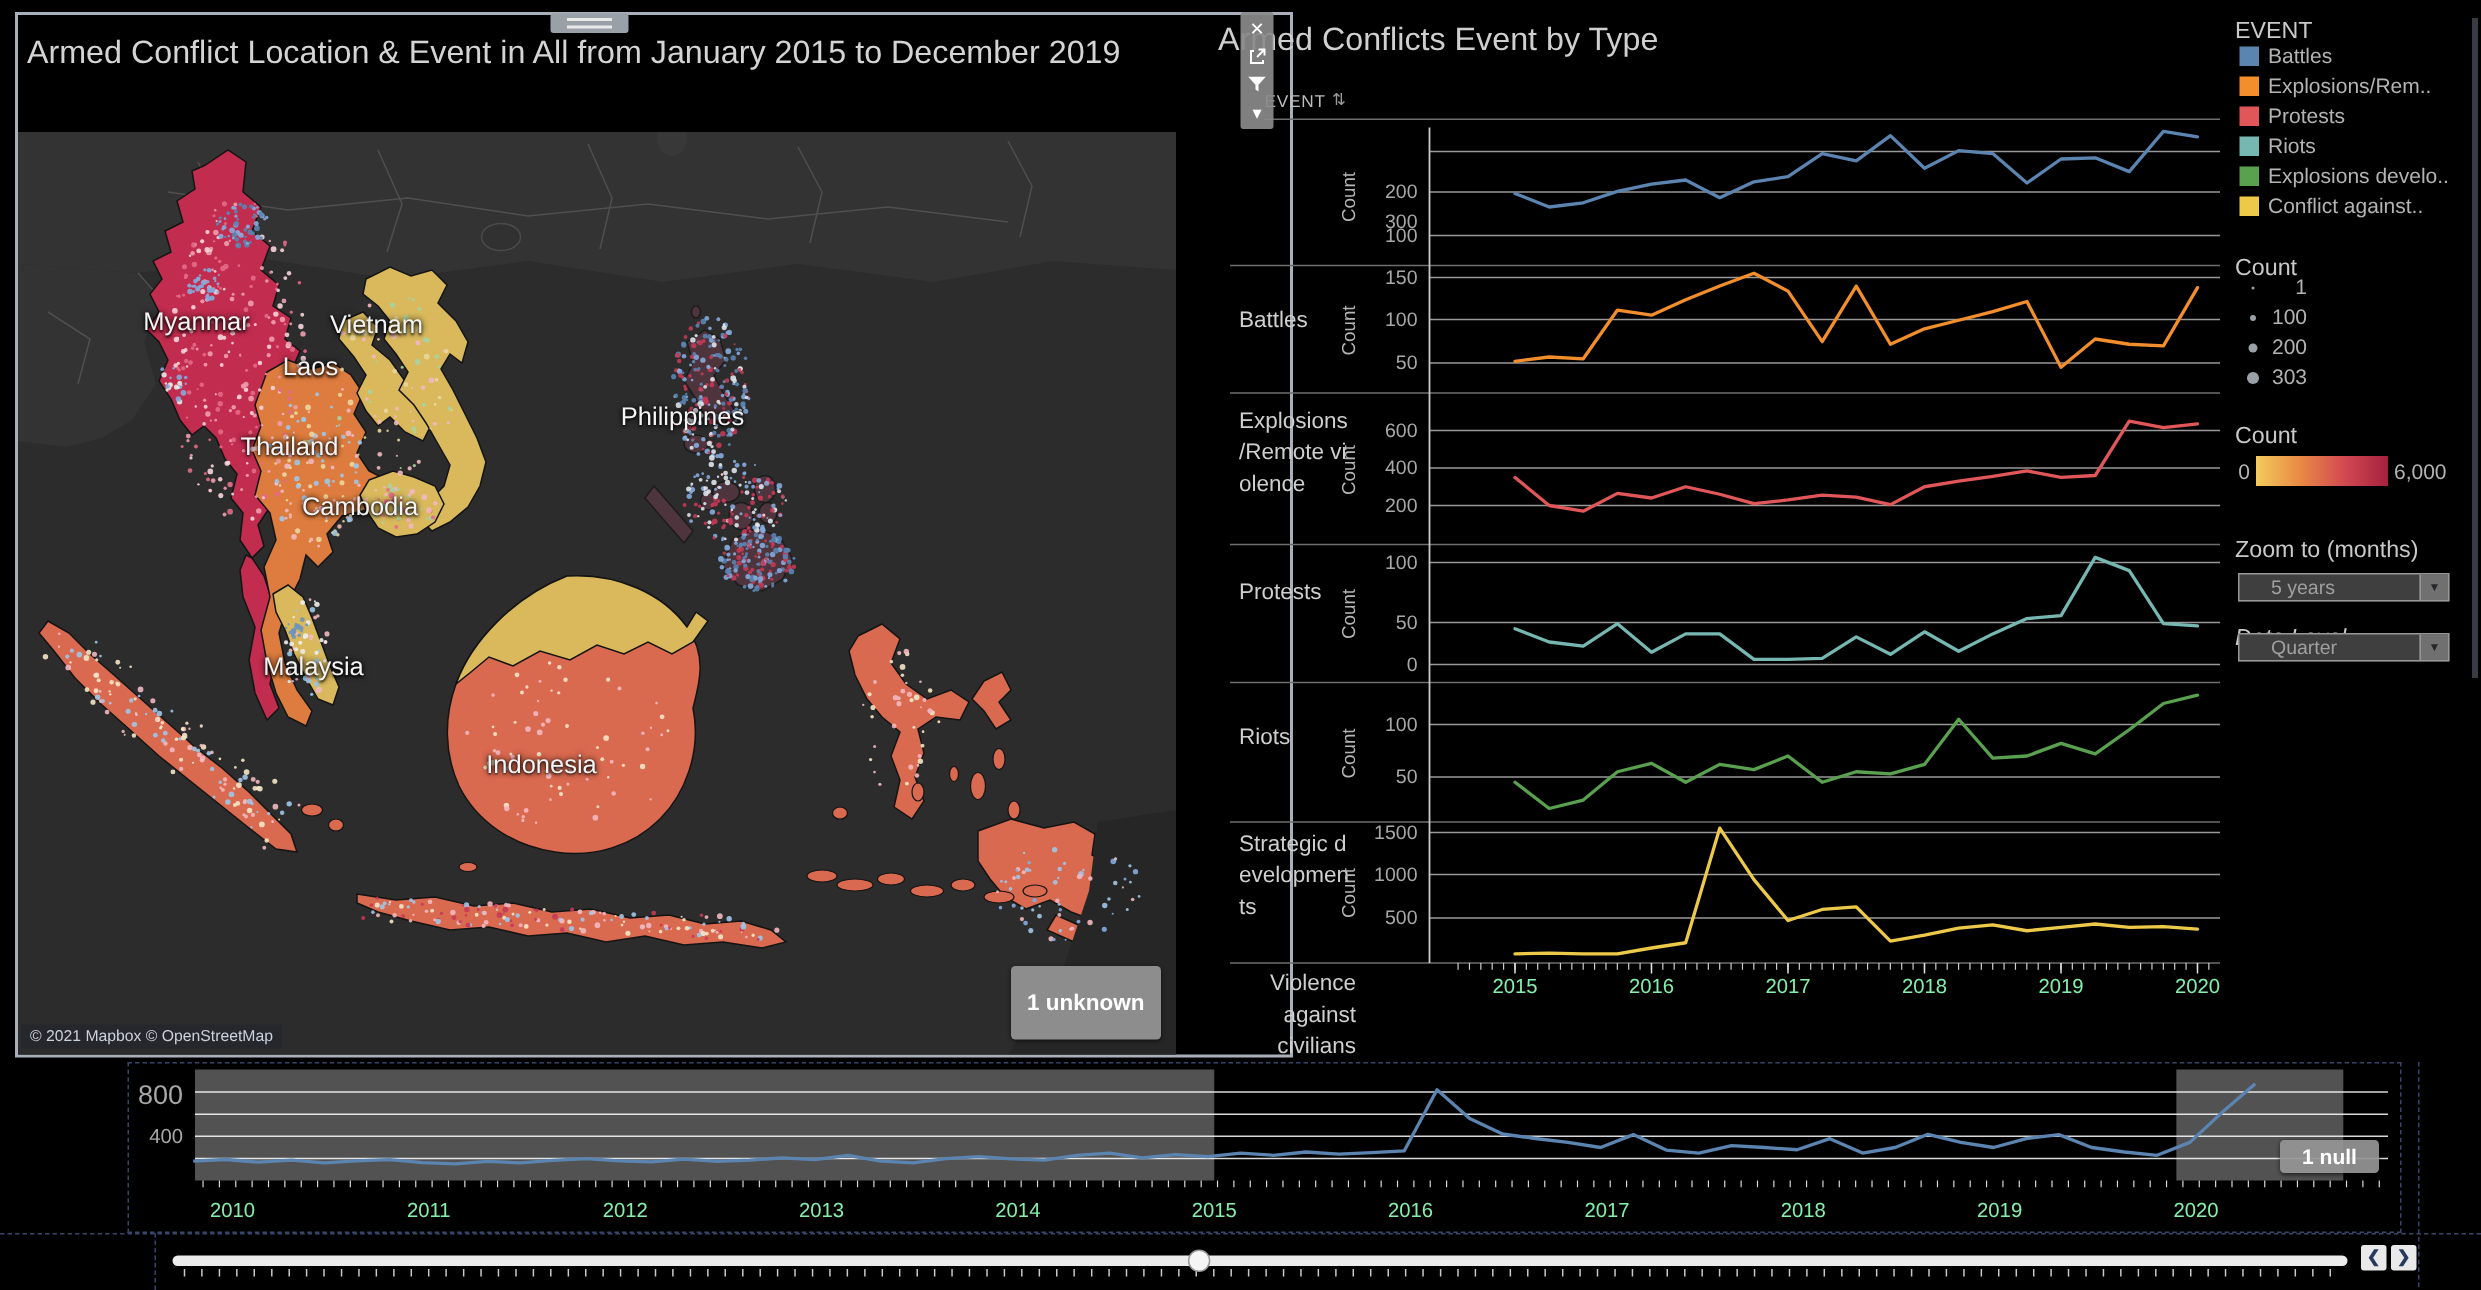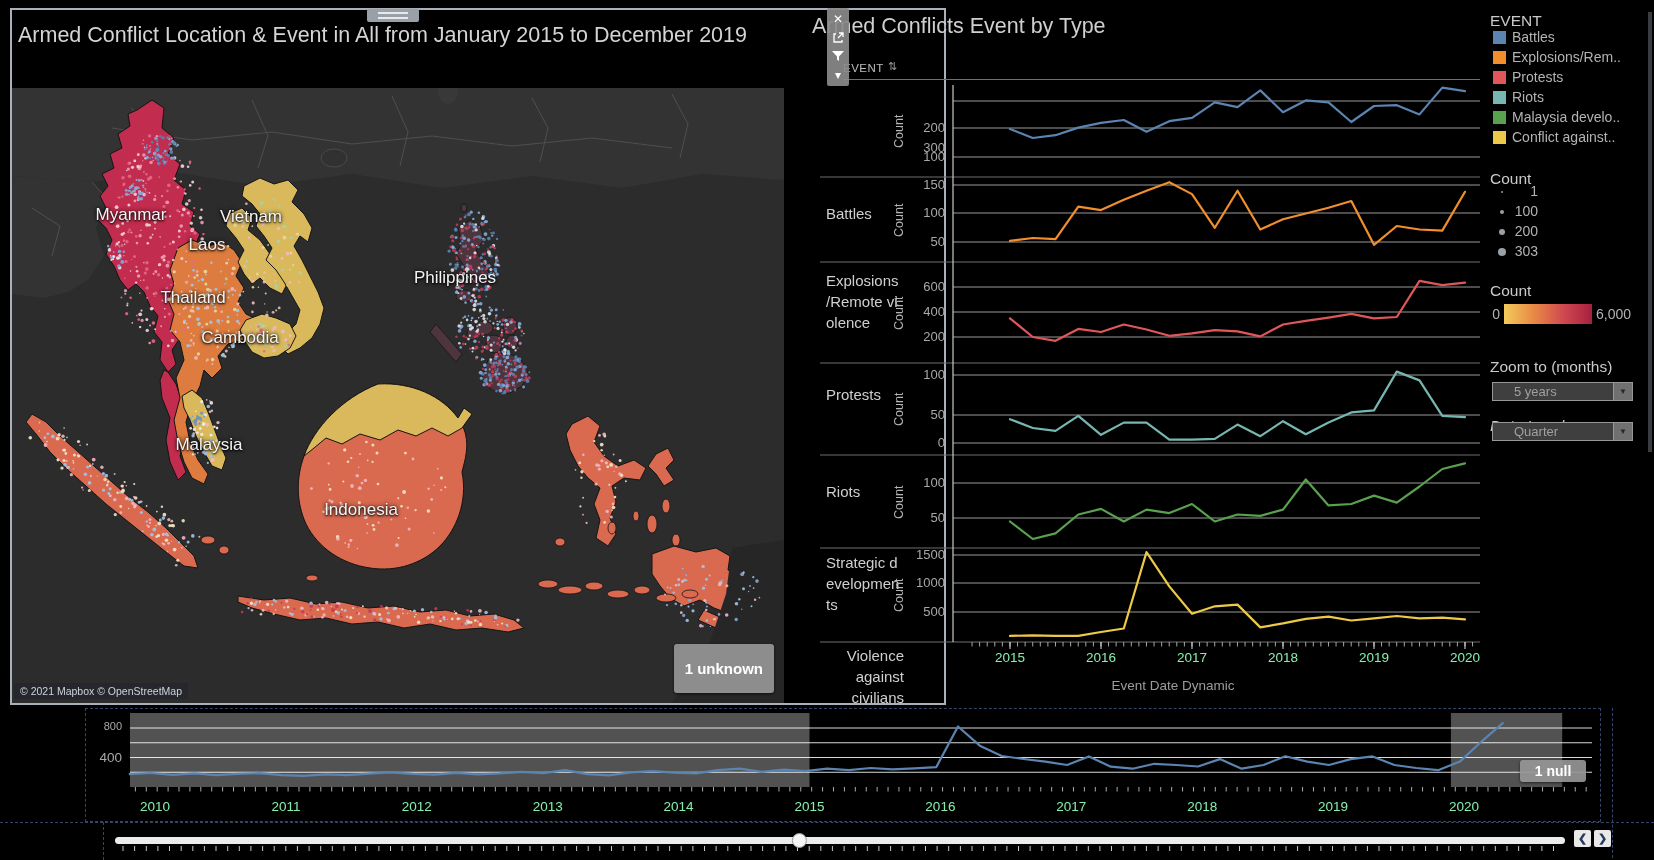--- a/index.html
+++ b/index.html
@@ -1,20 +1,20 @@
 <!DOCTYPE html>
 <html><head>
 <meta charset="utf-8">
 <style>
   html,body{margin:0;padding:0;background:#000;}
   body{width:1654px;height:860px;overflow:hidden;font-family:"Liberation Sans",sans-serif;}
   #app{position:relative;width:1654px;height:860px;background:#000;}
   .abs{position:absolute;}
   
-  .left-sheet{position:absolute;left:10px;top:8px;width:936px;height:697px;background:#000;border:2px solid #aab0ba;box-sizing:border-box;}
+  .left-sheet{position:absolute;left:10px;top:8px;width:852px;height:697px;background:#000;border:2px solid #aab0ba;box-sizing:border-box;}
   .sheet-title{position:absolute;left:6px;top:8px;width:752px;font-size:21.5px;line-height:34px;color:#d4d4d4;font-weight:400;}
   .drag-handle{position:absolute;left:355px;top:-1px;width:52px;height:13px;background:#99a0a8;border-radius:2px;}
   .drag-handle i{display:block;height:2px;background:#e9e9e9;margin:3px 11px 0 11px;}
   .map{position:absolute;left:0;top:78px;width:772px;height:615px;background:#2c2c2c;overflow:hidden;}
   .map-label{position:absolute;color:#f4f4f4;font-size:17px;text-shadow:0 0 4px #000,0 1px 2px #000;transform:translate(-50%,-50%);white-space:nowrap;}
   .attribution{position:absolute;left:2px;bottom:4px;background:rgba(32,36,46,.55);color:#ccd2dc;font-size:10.5px;padding:2px 6px;}
   .badge{background:rgba(150,150,150,.92);color:#fff;font-weight:bold;border-radius:3px;text-align:center;box-shadow:0 1px 3px rgba(0,0,0,.6);}
   .unknown-badge{position:absolute;right:10px;bottom:10px;font-size:15px;padding:16px 11px;}
   .null-badge{position:absolute;left:1520px;top:760px;width:66px;font-size:14px;padding:3px 0;}
   
@@ -1918,34 +1918,33 @@
       <div class="ytick" style="left: 905px; top: 547px; position: absolute;">1500</div>
       <div class="ytick" style="left: 905px; top: 575px; position: absolute;">1000</div>
       <div class="ytick" style="left: 905px; top: 604px; position: absolute;">500</div>
       <div class="xtick" style="left: 982px; top: 650px; position: absolute;">2015</div>
       <div class="xtick" style="left: 1073px; top: 650px; position: absolute;">2016</div>
       <div class="xtick" style="left: 1164px; top: 650px; position: absolute;">2017</div>
       <div class="xtick" style="left: 1255px; top: 650px; position: absolute;">2018</div>
       <div class="xtick" style="left: 1346px; top: 650px; position: absolute;">2019</div>
       <div class="xtick" style="left: 1437px; top: 650px; position: absolute;">2020</div>
     </div>
-  <div class="axis-title">Event Date Dynamic</div>
 
   <div class="lg-header" style="top: 12px; left: 1490px;">EVENT</div>
   <div id="legend-items">
       <div class="lg-swatch" style="left: 1493px; top: 31px; background: rgb(91, 132, 177); position: absolute;"></div>
       <div class="lg-item-label" style="left: 1512px; top: 29px; position: absolute;">Battles</div>
       <div class="lg-swatch" style="left: 1493px; top: 51px; background: rgb(242, 142, 43); position: absolute;"></div>
       <div class="lg-item-label" style="left: 1512px; top: 49px; position: absolute;">Explosions/Rem..</div>
       <div class="lg-swatch" style="left: 1493px; top: 71px; background: rgb(225, 87, 89); position: absolute;"></div>
       <div class="lg-item-label" style="left: 1512px; top: 69px; position: absolute;">Protests</div>
       <div class="lg-swatch" style="left: 1493px; top: 91px; background: rgb(118, 183, 178); position: absolute;"></div>
       <div class="lg-item-label" style="left: 1512px; top: 89px; position: absolute;">Riots</div>
       <div class="lg-swatch" style="left: 1493px; top: 111px; background: rgb(89, 161, 79); position: absolute;"></div>
-      <div class="lg-item-label" style="left: 1512px; top: 109px; position: absolute;">Malaysia develo..</div>
+      <div class="lg-item-label" style="left: 1512px; top: 109px; position: absolute;">Explosions develo..</div>
       <div class="lg-swatch" style="left: 1493px; top: 131px; background: rgb(237, 201, 73); position: absolute;"></div>
       <div class="lg-item-label" style="left: 1512px; top: 129px; position: absolute;">Conflict against..</div>
     </div>
   <div class="lg-header" style="top: 170px; left: 1490px;">Count</div>
   <div id="size-legend">
       <div class="size-dot" style="left: 1500.6px; top: 190.6px; width: 2.8px; height: 2.8px; position: absolute;"></div>
       <div class="size-val" style="left: 1500px; top: 183px; position: absolute;">1</div>
       <div class="size-dot" style="left: 1499.6px; top: 209.6px; width: 4.8px; height: 4.8px; position: absolute;"></div>
       <div class="size-val" style="left: 1500px; top: 203px; position: absolute;">100</div>
       <div class="size-dot" style="left: 1498.9px; top: 228.9px; width: 6.2px; height: 6.2px; position: absolute;"></div>
@@ -2107,21 +2106,21 @@
       <line x1="1424.8149999999882" y1="79" x2="1424.8149999999882" y2="83.5" stroke="#d8d8d8" stroke-width="0.8"></line>
       <line x1="1435.7233333333115" y1="79" x2="1435.7233333333115" y2="83.5" stroke="#d8d8d8" stroke-width="0.8"></line>
       <line x1="1446.6316666666648" y1="79" x2="1446.6316666666648" y2="83.5" stroke="#d8d8d8" stroke-width="0.8"></line>
       <line x1="1457.5399999999881" y1="79" x2="1457.5399999999881" y2="83.5" stroke="#d8d8d8" stroke-width="0.8"></line>
       <line x1="1468.4483333333117" y1="79" x2="1468.4483333333117" y2="83.5" stroke="#d8d8d8" stroke-width="0.8"></line>
       <line x1="1479.3566666666648" y1="79" x2="1479.3566666666648" y2="83.5" stroke="#d8d8d8" stroke-width="0.8"></line>
       <line x1="1490.264999999988" y1="79" x2="1490.264999999988" y2="83.5" stroke="#d8d8d8" stroke-width="0.8"></line>
       <line x1="1501.1733333333116" y1="79" x2="1501.1733333333116" y2="83.5" stroke="#d8d8d8" stroke-width="0.8"></line>
     </svg>
   <div id="timeline-labels">
-      <div class="ytick" style="left: 80px; top: 720px; width: 42px; font-size: 11px; position: absolute;">800</div>
+      <div class="ytick" style="left: 80px; top: 720px; width: 42px; font-size: 18px; position: absolute;">800</div>
       <div class="ytick" style="left: 80px; top: 749.5px; width: 42px; font-size: 13.5px; position: absolute;">400</div>
       <div class="xtick" style="left: 127px; top: 799px; position: absolute;">2010</div>
       <div class="xtick" style="left: 257.9px; top: 799px; position: absolute;">2011</div>
       <div class="xtick" style="left: 388.8px; top: 799px; position: absolute;">2012</div>
       <div class="xtick" style="left: 519.7px; top: 799px; position: absolute;">2013</div>
       <div class="xtick" style="left: 650.6px; top: 799px; position: absolute;">2014</div>
       <div class="xtick" style="left: 781.5px; top: 799px; position: absolute;">2015</div>
       <div class="xtick" style="left: 912.4px; top: 799px; position: absolute;">2016</div>
       <div class="xtick" style="left: 1043.3px; top: 799px; position: absolute;">2017</div>
       <div class="xtick" style="left: 1174.2px; top: 799px; position: absolute;">2018</div>

